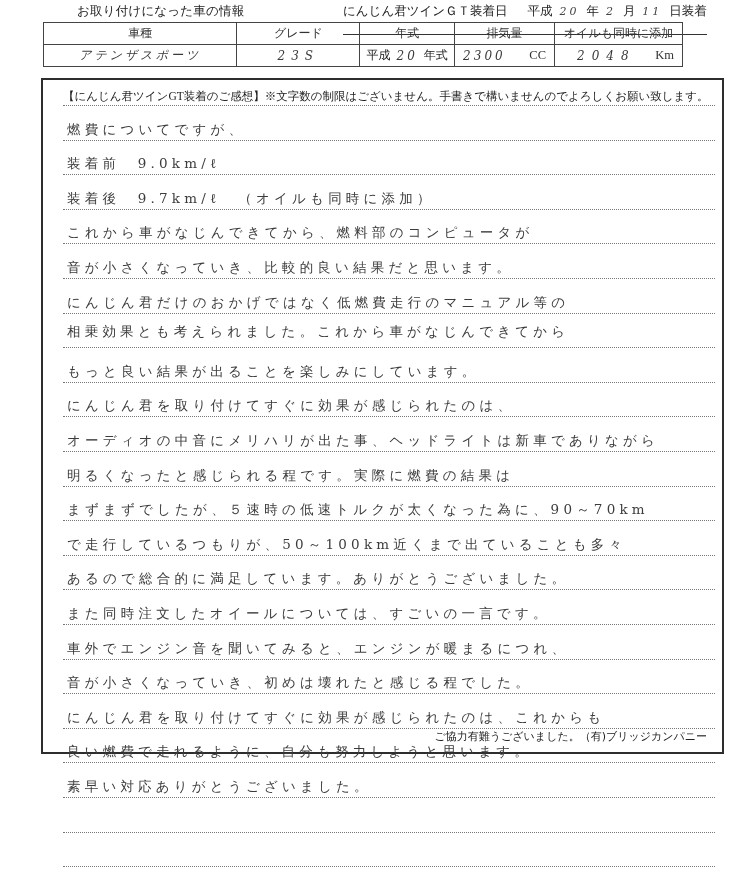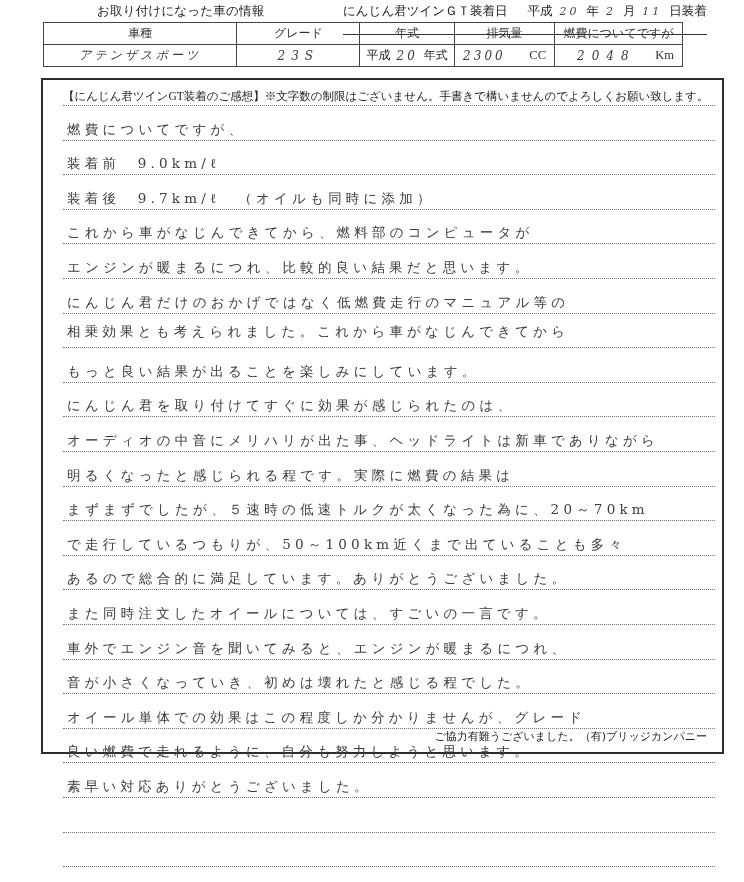--- a/index.html
+++ b/index.html
@@ -1,21 +1,21 @@
 <!DOCTYPE html>
 <html><head>
 <meta charset="utf-8">
 <style>
   html, body { margin:0; padding:0; }
   body {
     width:744px; height:882px; background:#ffffff; position:relative; overflow:hidden;
     font-family: "DejaVu Sans", "Liberation Sans", sans-serif; color:#222;
   }
   .top-title {
-    position:absolute; left:77px; top:3px; font-size:12.5px; color:#222; letter-spacing:0.2px;margin-left:20px;
+    position:absolute; left:77px; top:3px; font-size:12.5px; color:#222; letter-spacing:0.2px;
   }
   .install-date {
     position:absolute; left:343px; top:3px; font-size:12.5px; color:#222;
     border-bottom:1px solid #333; padding-bottom:14px; white-space:nowrap;
   }
   .install-date .hand { font-family:"DejaVu Serif", serif; font-size:11px; color:#444; margin:0 3px; }
   .info-table {
     position:absolute; left:43px; top:22px; width:640px; border-collapse:collapse;
     font-size:12px;
   }
@@ -72,21 +72,21 @@
       <col style="width:95px">
       <col style="width:100px">
       <col style="width:128px">
   </colgroup>
   <tbody>
       <tr>
     <th>車種</th>
     <th>グレード</th>
     <th>年式</th>
     <th>排気量</th>
-    <th>燃費についてですが</th>
+    <th>オイルも同時に添加</th>
   </tr>
   <tr>
     <td>
       <span class="hand">アテンザスポーツ</span>
     </td>
     <td>
       <span class="hand" style="letter-spacing:6px;">23S</span>
     </td>
     <td>
       <div class="cell-flex" style="justify-content:center; gap:6px; padding:0 4px;">
@@ -117,47 +117,47 @@
       <div class="ruled-line" style="top: 25px;"></div>
       <div class="ruled-line" style="top: 59.6px;"></div>
       <div class="hand-line" style="top: 40.6px;">燃費についてですが、</div>
       <div class="ruled-line" style="top: 94.2px;"></div>
       <div class="hand-line" style="top: 75.2px;">装着前　9.0km/ℓ</div>
       <div class="ruled-line" style="top: 128.8px;"></div>
       <div class="hand-line" style="top: 109.8px;">装着後　9.7km/ℓ　（オイルも同時に添加）</div>
       <div class="ruled-line" style="top: 163.4px;"></div>
       <div class="hand-line" style="top: 144.4px;">これから車がなじんできてから、燃料部のコンピュータが</div>
       <div class="ruled-line" style="top: 198px;"></div>
-      <div class="hand-line" style="top: 179px;">エンジンが暖まるにつれ、比較的良い結果だと思います。</div>
+      <div class="hand-line" style="top: 179px;">音が小さくなっていき、比較的良い結果だと思います。</div>
       <div class="ruled-line" style="top: 232.6px;"></div>
       <div class="hand-line" style="top: 213.6px;">にんじん君だけのおかげではなく低燃費走行のマニュアル等の</div>
       <div class="ruled-line" style="top: 267.2px;"></div>
       <div class="hand-line" style="top: 243px;">相乗効果とも考えられました。これから車がなじんできてから</div>
       <div class="ruled-line" style="top: 301.8px;"></div>
       <div class="hand-line" style="top: 282.8px;">もっと良い結果が出ることを楽しみにしています。</div>
       <div class="ruled-line" style="top: 336.4px;"></div>
       <div class="hand-line" style="top: 317.4px;">にんじん君を取り付けてすぐに効果が感じられたのは、</div>
       <div class="ruled-line" style="top: 371px;"></div>
       <div class="hand-line" style="top: 352px;">オーディオの中音にメリハリが出た事、ヘッドライトは新車でありながら</div>
       <div class="ruled-line" style="top: 405.6px;"></div>
       <div class="hand-line" style="top: 386.6px;">明るくなったと感じられる程です。実際に燃費の結果は</div>
       <div class="ruled-line" style="top: 440.2px;"></div>
-      <div class="hand-line" style="top: 421.2px;">まずまずでしたが、５速時の低速トルクが太くなった為に、20～70km</div>
+      <div class="hand-line" style="top: 421.2px;">まずまずでしたが、５速時の低速トルクが太くなった為に、90～70km</div>
       <div class="ruled-line" style="top: 474.8px;"></div>
       <div class="hand-line" style="top: 455.8px;">で走行しているつもりが、50～100km近くまで出ていることも多々</div>
       <div class="ruled-line" style="top: 509.4px;"></div>
       <div class="hand-line" style="top: 490.4px;">あるので総合的に満足しています。ありがとうございました。</div>
       <div class="ruled-line" style="top: 544px;"></div>
       <div class="hand-line" style="top: 525px;">また同時注文したオイールについては、すごいの一言です。</div>
       <div class="ruled-line" style="top: 578.6px;"></div>
       <div class="hand-line" style="top: 559.6px;">車外でエンジン音を聞いてみると、エンジンが暖まるにつれ、</div>
       <div class="ruled-line" style="top: 613.2px;"></div>
       <div class="hand-line" style="top: 594.2px;">音が小さくなっていき、初めは壊れたと感じる程でした。</div>
       <div class="ruled-line" style="top: 647.8px;"></div>
-      <div class="hand-line" style="top: 628.8px;">オイール単体での効果はこの程度しか分かりませんが、グレード</div>
+      <div class="hand-line" style="top: 628.8px;">にんじん君を取り付けてすぐに効果が感じられたのは、これからも</div>
       <div class="ruled-line" style="top: 682.4px;"></div>
       <div class="hand-line" style="top: 663.4px;">良い燃費で走れるように、自分も努力しようと思います。</div>
       <div class="ruled-line" style="top: 717px;"></div>
       <div class="hand-line" style="top: 698px;">素早い対応ありがとうございました。</div>
       <div class="ruled-line" style="top: 751.6px;"></div>
       <div class="hand-line" style="top: 732.6px;"></div>
       <div class="ruled-line" style="top: 786.2px;"></div>
       <div class="hand-line" style="top: 767.2px;"></div>
     </div>
   <div class="footer">ご協力有難うございました。（有)ブリッジカンパニー</div>

